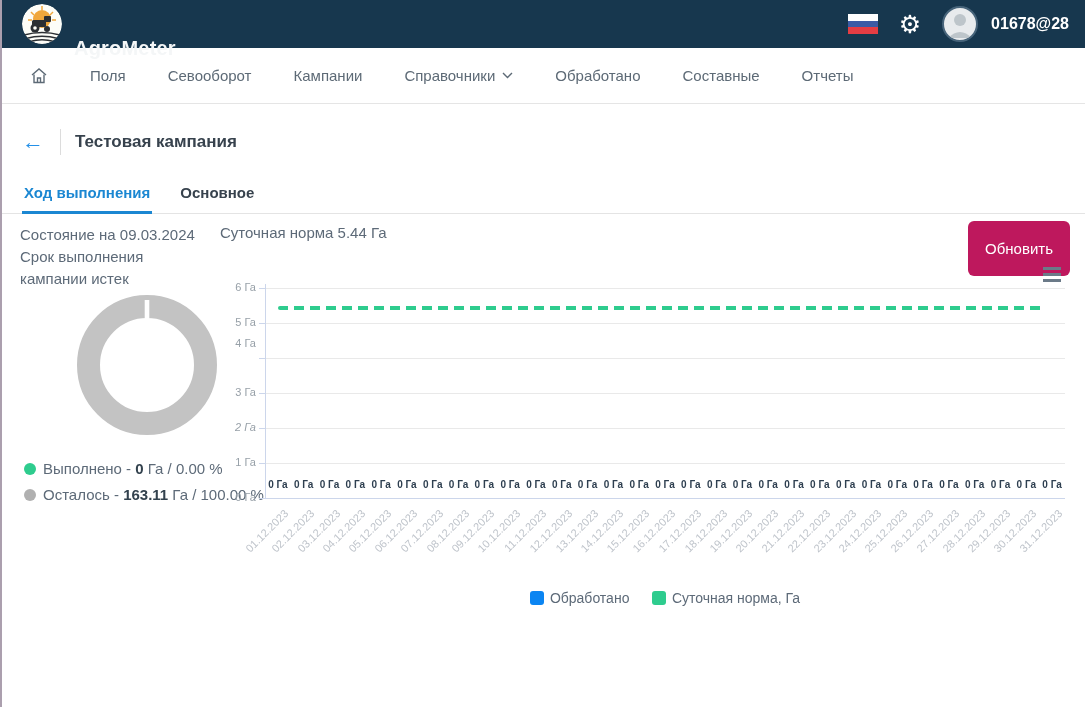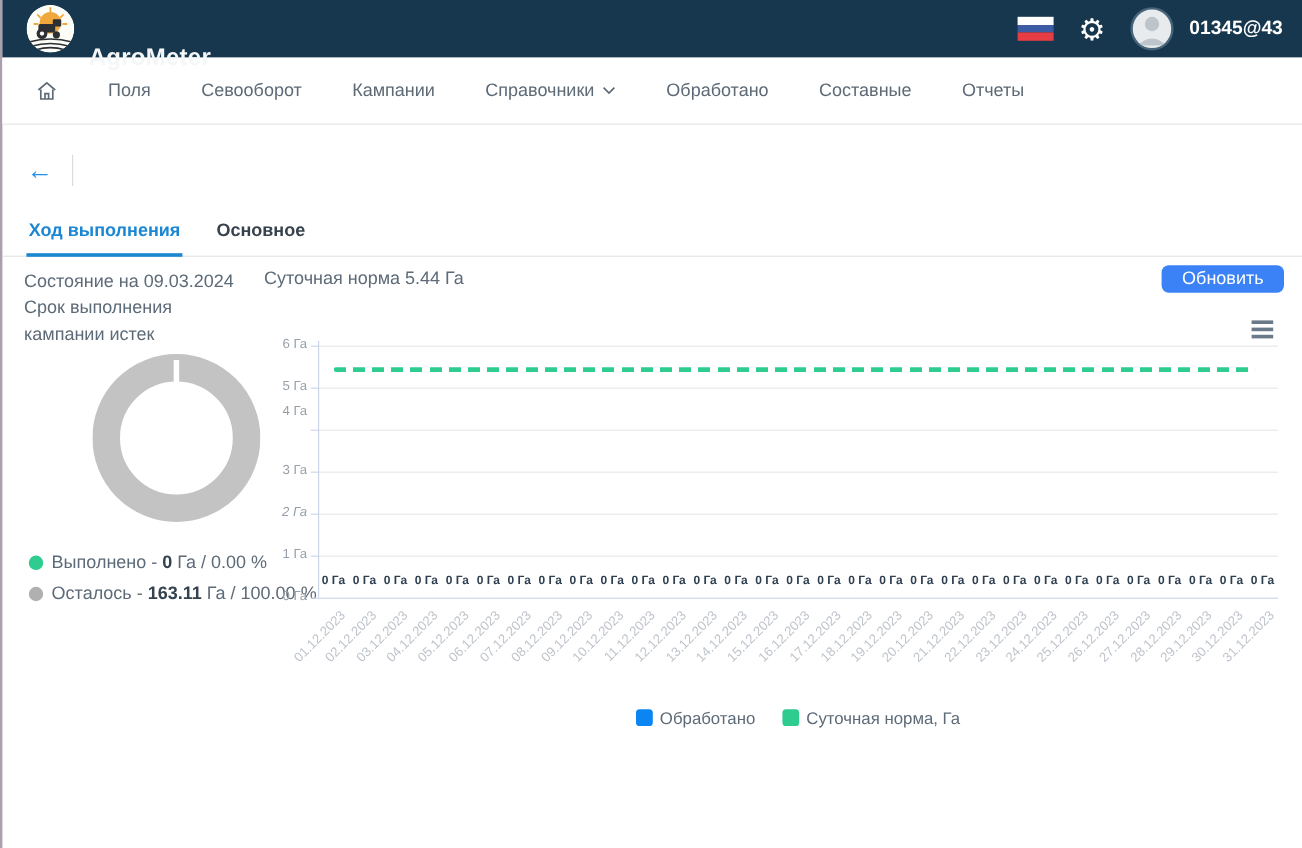--- a/index.html
+++ b/index.html
@@ -39,22 +39,22 @@
   
   .tabs-row { display:flex; gap:26px; padding-left:20px; border-bottom:1px solid #e4e4e4; height:34px; }
   .tab { font-size:15px; font-weight:bold; color:#37424d; padding:4px 2px 0 2px; cursor:pointer;
     border-bottom:3px solid transparent; height:34px; }
   .tab.active { color:#1b87d2; border-bottom-color:#1b87d2; }
 
   
   .dashboard { position:relative; width:1085px; height:400px; }
   .status-block { position:absolute; left:18px; top:10px; color:#5d6a78; font-size:15px; line-height:22px; }
   .daily-rate { position:absolute; left:218px; top:10px; color:#5d6a78; font-size:15px; }
-  .btn-refresh { position:absolute; top:7px; right:17px; background:#3b82f6; color:#fff; border:none;
-    border-radius:6px; font-size:15px; padding:3px 17px; cursor:pointer; font-family:inherit; }
+  .btn-refresh { position:absolute; top:7px; right:17px; background:#be185d; color:#fff; border:none;
+    border-radius:6px; font-size:15px; padding:19px 17px; cursor:pointer; font-family:inherit; }
   .chart-menu { position:absolute; top:53px; right:26px; cursor:pointer; }
   .chart-menu div { width:18px; height:3px; background:#6b7a88; margin-bottom:3px; }
 
   .donut-wrap { position:absolute; left:75px; top:81px; }
   .pie-legend { position:absolute; left:22px; top:246px; font-size:15px; color:#5d6a78; }
   .pie-legend .row { display:flex; align-items:center; margin-bottom:9px; cursor:pointer; }
   .pie-legend .bullet { width:12px; height:12px; border-radius:50%; margin-right:7px; flex:0 0 auto; }
   .pie-legend b { color:#33424e; }
 
   .plot { position:absolute; left:0; top:0; width:1085px; height:400px; }
@@ -107,21 +107,21 @@
           <div style="background:#3c5ba5"></div>
           <div style="background:#e53d43"></div>
       </div>
       <span class="gear">⚙</span>
       <div class="avatar">
         <svg width="32" height="32" viewBox="0 0 32 32">
           <circle cx="16" cy="12" r="6" fill="#bdc5ca"></circle>
           <path d="M4 30 Q16 18 28 30 Z" fill="#bdc5ca"></path>
         </svg>
       </div>
-      <span class="user-id">01345@43</span>
+      <span class="user-id">01678@28</span>
     </div>
   </div>
 
   <div class="navbar">
     <span class="nav-item home-icon">
       <svg width="18" height="18" viewBox="0 0 18 18" fill="none" stroke="#5d6a76" stroke-width="1.4">
         <path d="M2 8 L9 2 L16 8"></path>
           <path d="M4 7.5 V15.5 H14 V7.5"></path>
           <path d="M7.5 15.5 V11 h3 v4.5"></path>
       </svg>
@@ -148,20 +148,21 @@
         <span>Составные</span>
       </span>
     <span class="nav-item">
         <span>Отчеты</span>
       </span>
   </div>
 
   <div class="title-row">
     <span class="back-arrow">←</span>
     <span class="v-divider"></span>
+    <span class="page-title">Тестовая кампания</span>
   </div>
 
   <div class="tabs-row">
     <span class="tab active">Ход выполнения</span>
     <span class="tab">Основное</span>
   </div>
 
   <div class="dashboard">
     <div class="status-block">
       <div>Состояние на 09.03.2024</div>

